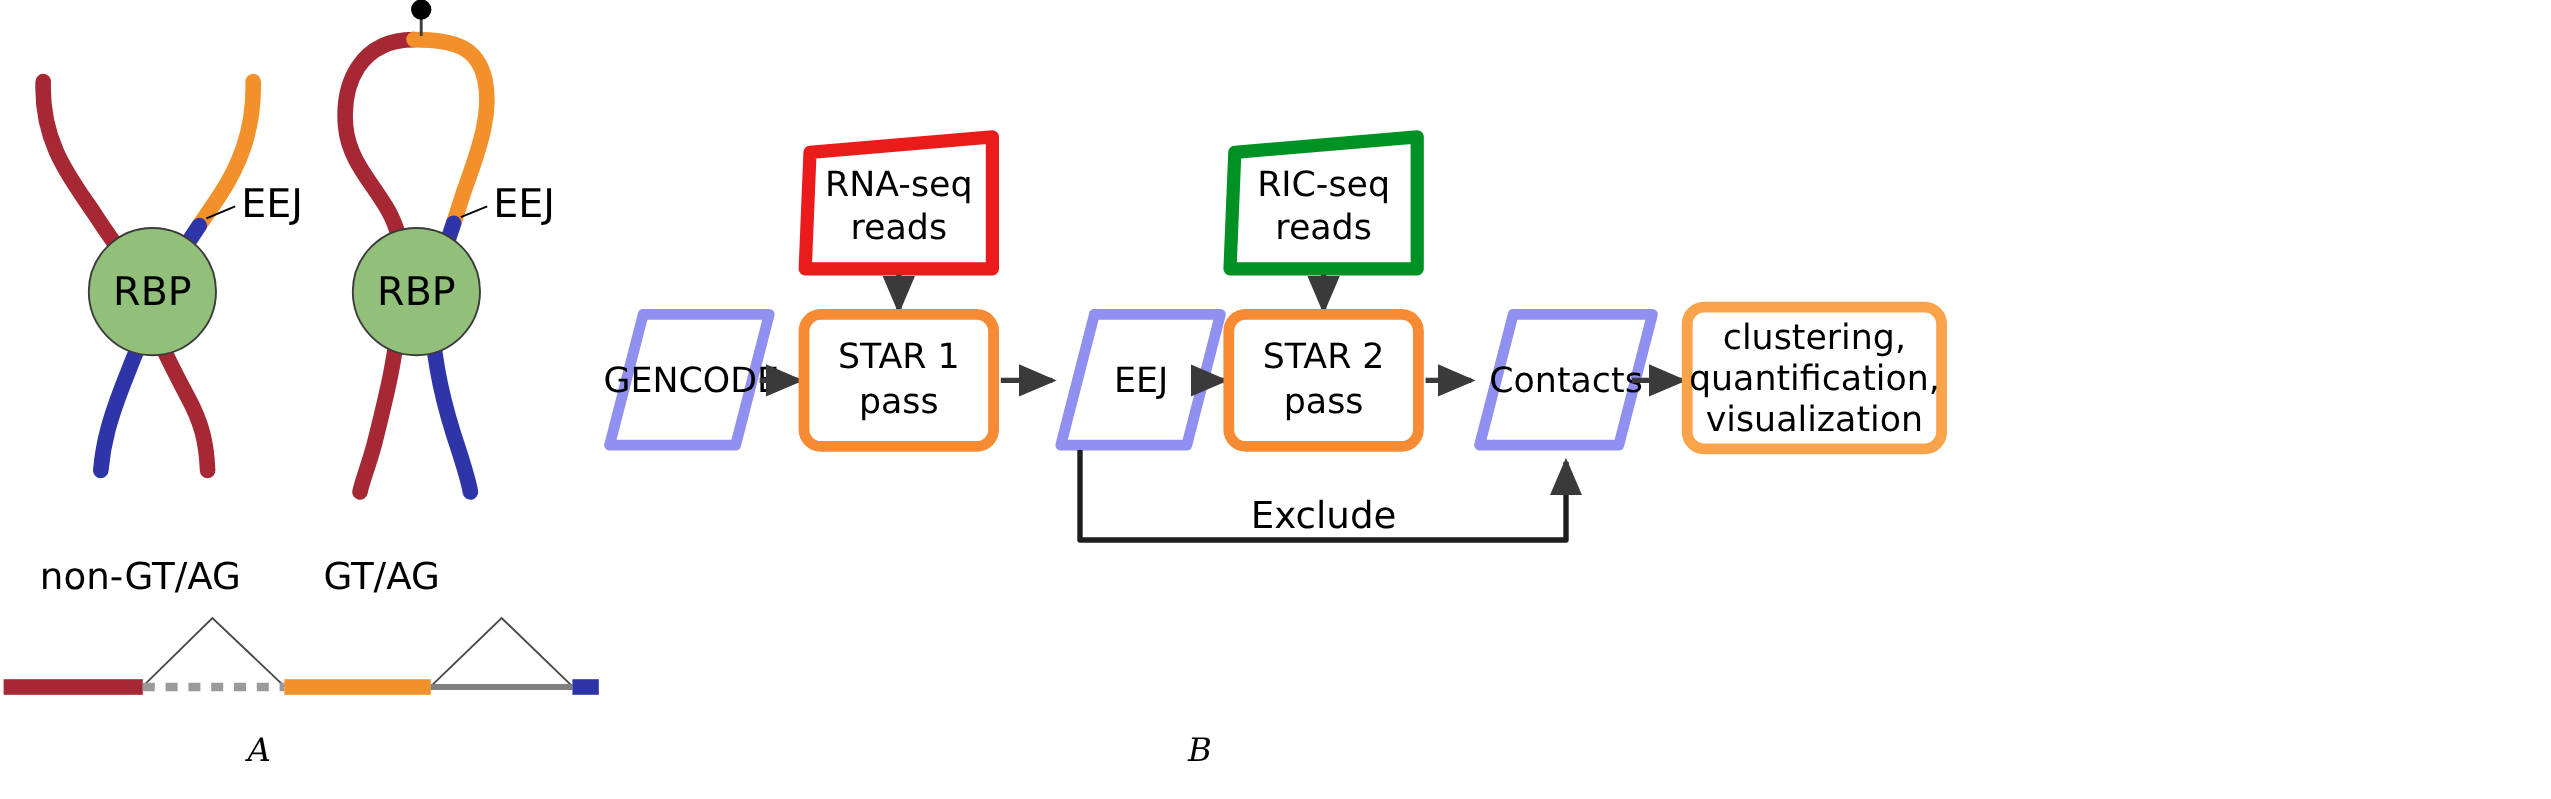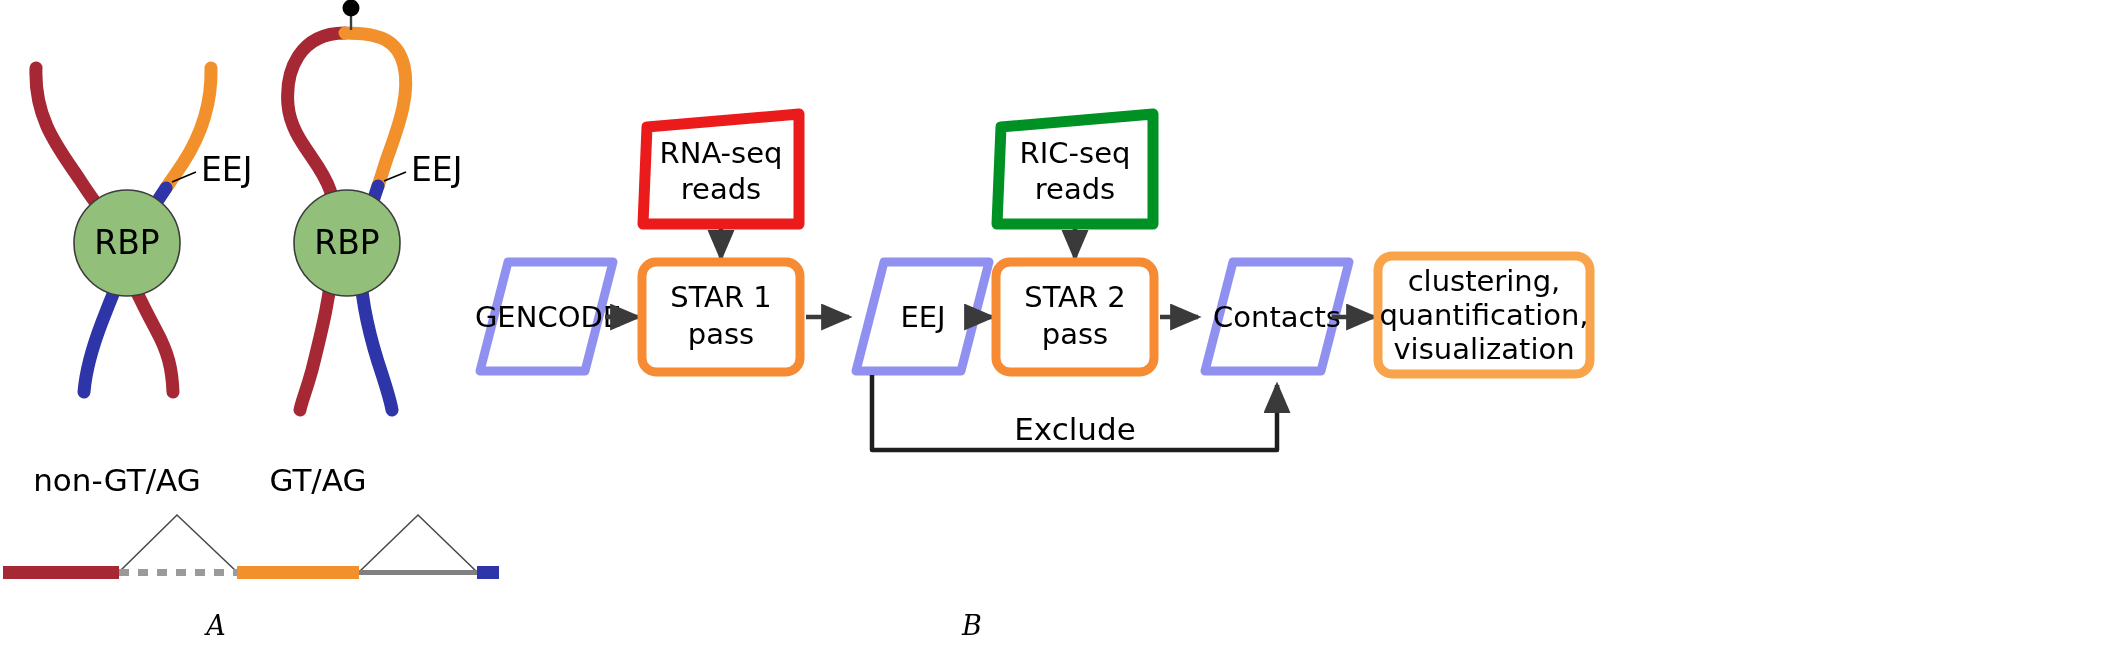--- a/index.html
+++ b/index.html
@@ -20,21 +20,21 @@
     width: 2126px;
     height: 666px;
     background: #ffffff;
   }
   .panel {
     position: absolute;
     top: 0;
     height: 666px;
   }
   #panel-a { left: 0; width: 500px; }
-  #panel-b { left: 472px; width: 1626px; }
+  #panel-b { left: 500px; width: 1626px; }
 
   .svg-layer {
     position: absolute;
     left: 0;
     top: 0;
     width: 100%;
     height: 100%;
     overflow: visible;
   }
 

